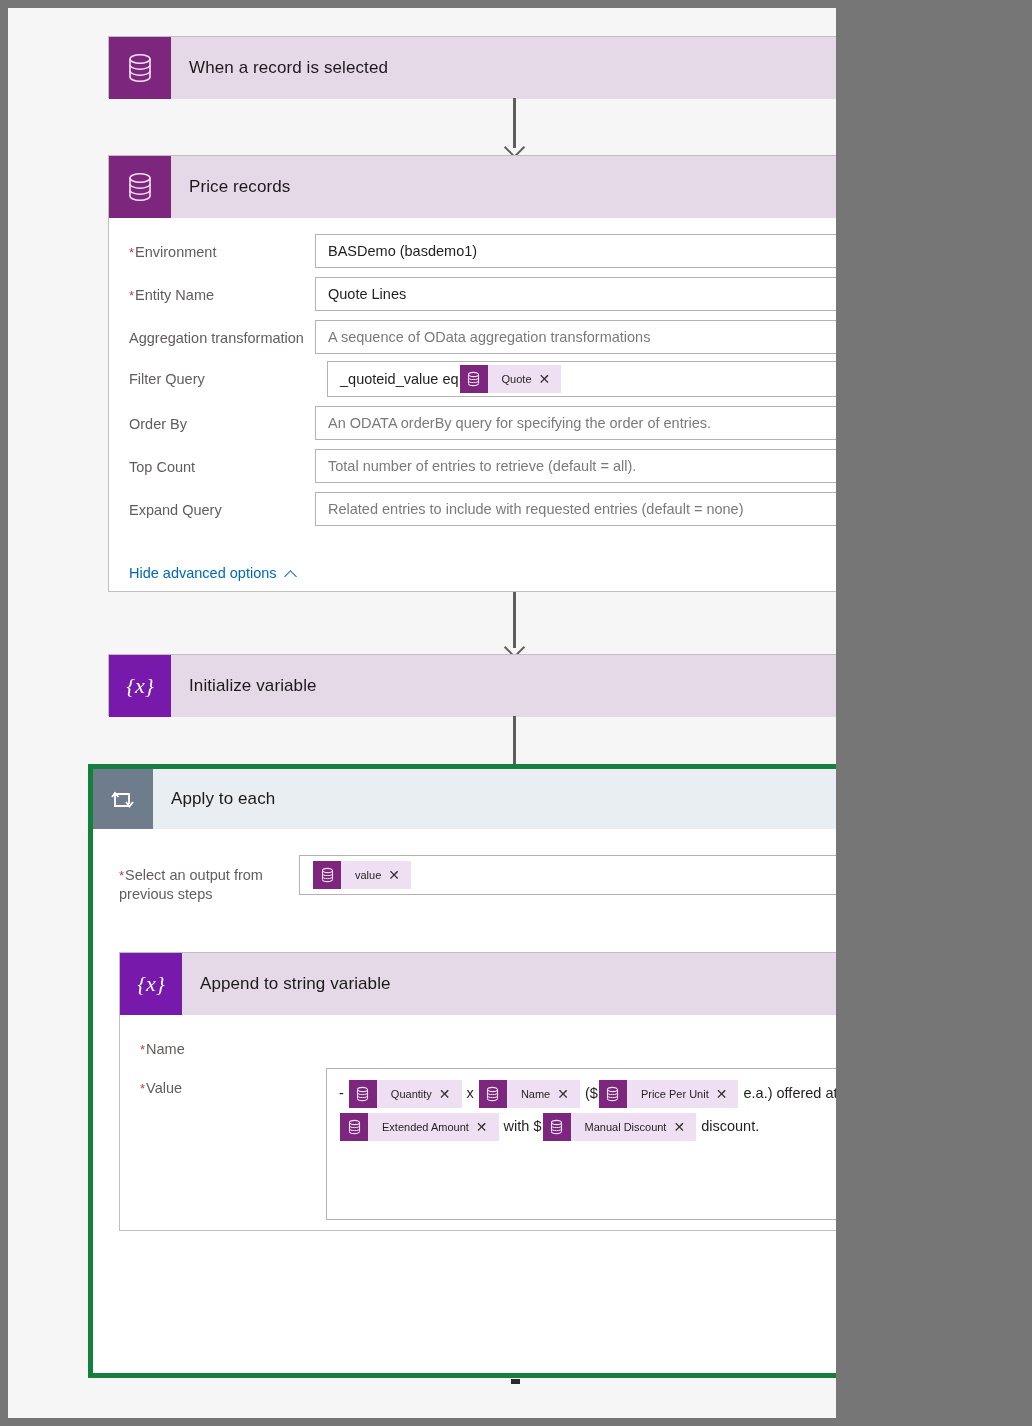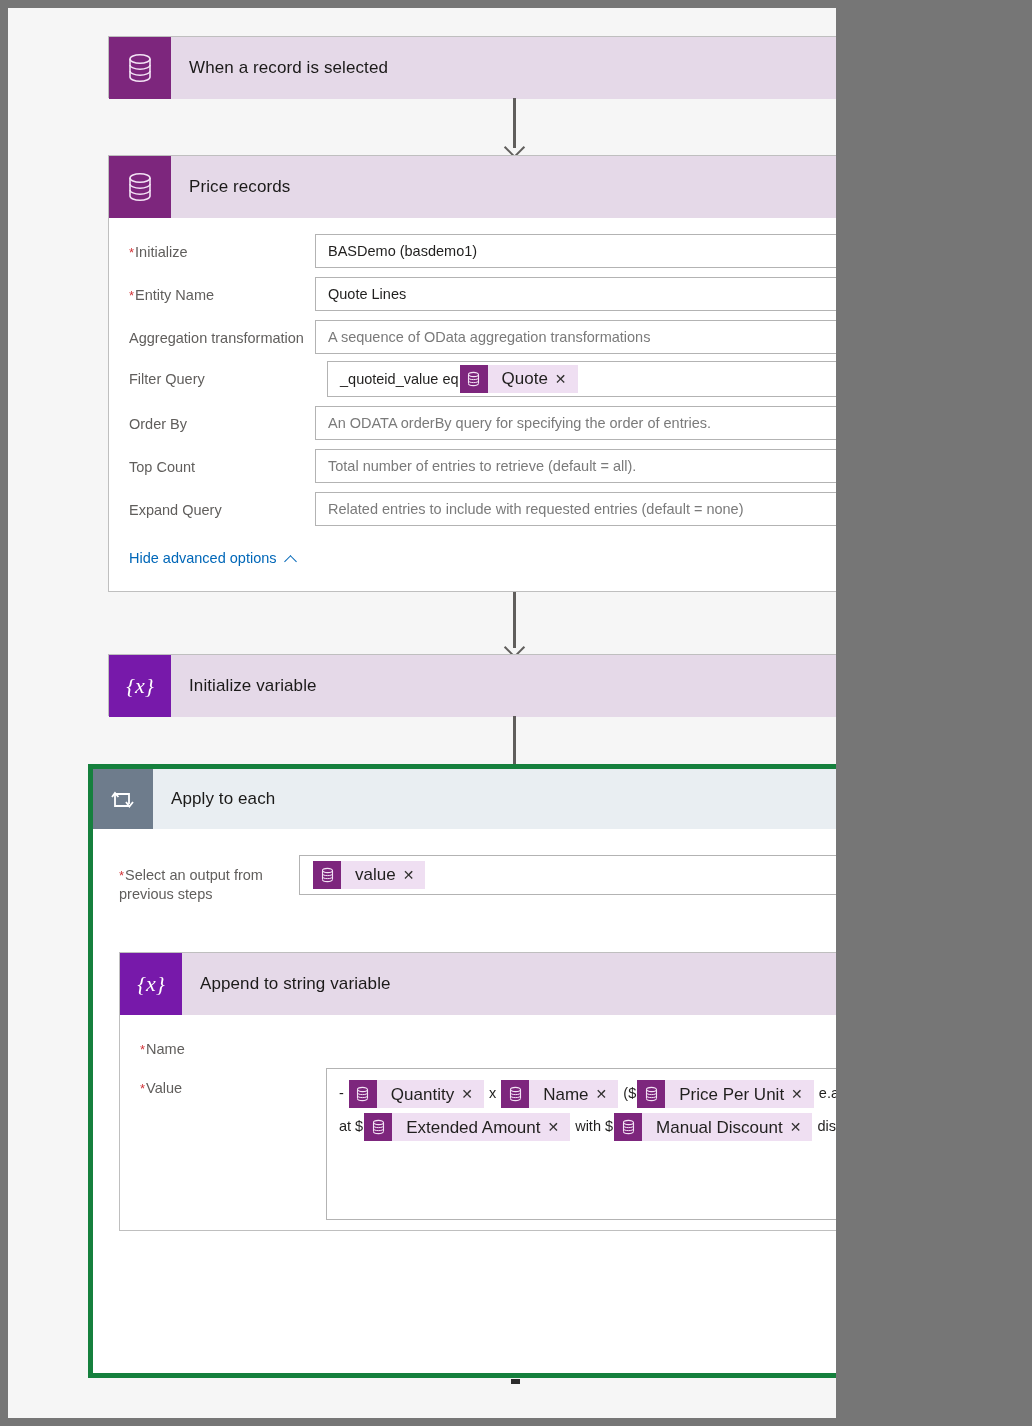--- a/index.html
+++ b/index.html
@@ -124,21 +124,21 @@
     margin: 2px 1px;
   }
   .token .tok-ico {
     width: 28px; min-width: 28px;
     background: #7D267D;
     display: flex; align-items: center; justify-content: center;
   }
   .token .tok-label {
     display: flex; align-items: center;
     padding: 0 7px 0 14px;
-    font-size: 17px;
+    font-size: 11px;
     color: #201F1E;
     white-space: nowrap;
   }
   .token .tok-x {
     display: flex; align-items: center;
     padding-right: 11px;
     font-size: 14px;
     color: #323130;
   }
 
@@ -147,21 +147,21 @@
     border: 1px solid #B3B3B3;
     background: #fff;
     padding: 8px 12px 10px 12px;
     font-size: 14.5px;
     color: #201F1E;
     line-height: 33px;
   }
 
   
   .adv-link {
-    margin-top: 15px;
+    margin-top: 30px;
     display: inline-flex;
     align-items: center;
     gap: 8px;
     color: #0067B8;
     font-size: 14.5px;
     cursor: pointer;
   }
   .caret-up {
     width: 13px; height: 9px; position: relative; display: inline-block;
   }
@@ -299,21 +299,21 @@
         <i></i>
         <i></i>
         <i></i>
       </div>
     </div>
 
     <div class="card-body">
 
       
       <div class="field">
-        <div class="field-label"><span class="req">*</span><span>Initialize</span></div>
+        <div class="field-label"><span class="req">*</span><span>Environment</span></div>
         <div class="field-input">
           <span>BASDemo (basdemo1)</span>
           <span class="chev"></span>
         </div>
       </div>
 
       
       <div class="field">
         <div class="field-label"><span class="req">*</span><span>Entity Name</span></div>
         <div class="field-input">

